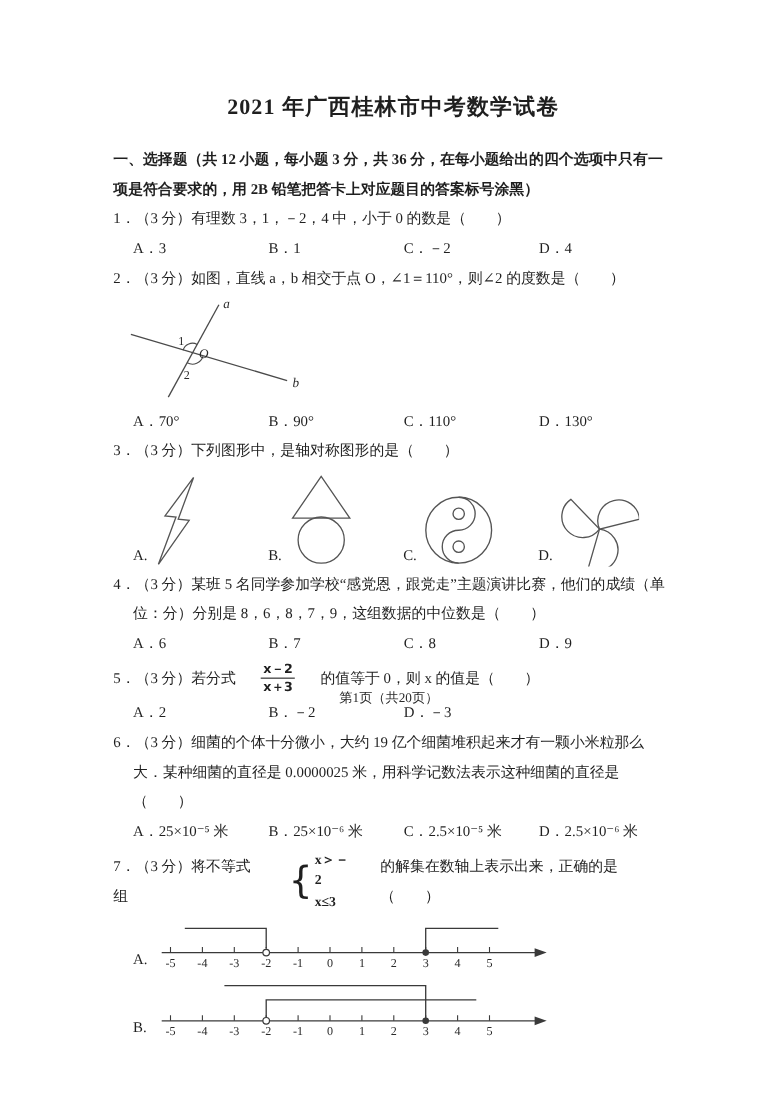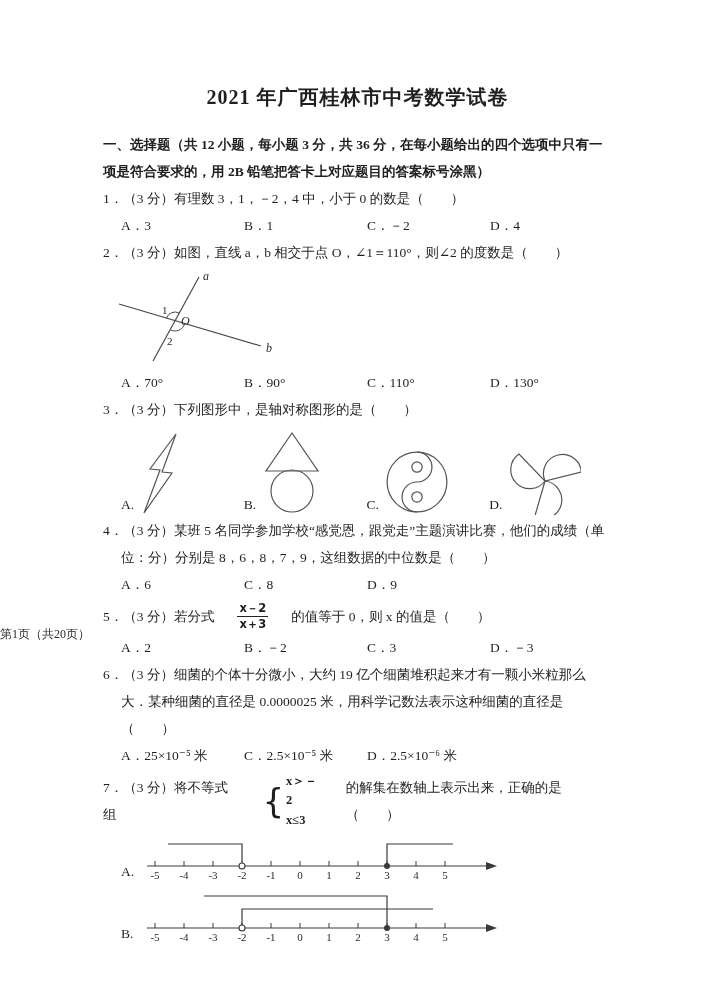--- a/index.html
+++ b/index.html
@@ -22,21 +22,21 @@
   .sys{display:inline-flex;align-items:center;margin:0 3px;}
   .sys .brace{font-size:34px;font-weight:400;line-height:0.9;margin-right:2px;font-family:"DejaVu Sans",sans-serif;}
   .sys .rows{display:inline-flex;flex-direction:column;font-family:Liberation Serif, serif;
              font-weight:bold;font-size:12.5px;line-height:1.55;}
   .fig2{margin:3px 0 0 10px;}
   .figrow{display:flex;padding-left:18px;margin:8px 0 2px 0;}
   .fig-cell{width:123px;display:flex;align-items:flex-end;gap:5px;}
   .fig-label{font-size:13.5px;margin-bottom:2px;}
   .nl-row{display:flex;align-items:flex-end;padding-left:18px;margin-top:4px;}
   .nl-label{font-size:13.5px;width:24px;margin-bottom:4px;}
-  .footer{position:absolute;left:0;bottom:72px;width:707px;font-size:12px;color:#2a2a2a;}
+  .footer{position:absolute;left:0;bottom:72px;width:707px;text-align:center;font-size:12px;color:#2a2a2a;}
   svg{display:block;}
   svg text{font-family:"Liberation Serif","DejaVu Serif",serif;}
   .geo-label{font-style:italic;font-size:12px;fill:#2a2a2a;}
   .num-label{font-size:11px;fill:#2a2a2a;}
 </style>
 </head>
 <body>
 
 <div class="page">
 
@@ -105,42 +105,43 @@
           <path d="M0 0 a19 19 0 1 1 -26 -27 z" transform="rotate(120)"></path>
           <path d="M0 0 a19 19 0 1 1 -26 -27 z" transform="rotate(240)"></path>
         </g>
       </svg>
     </div>
   </div>
 
   <p class="q">4．（3 分）某班 5 名同学参加学校“感党恩，跟党走”主题演讲比赛，他们的成绩（单位：分）分别是 8，6，8，7，9，这组数据的中位数是（　　）</p>
   <div class="opts">
     <span class="opt">A．6</span>
+    <span class="opt">B．7</span>
     <span class="opt">C．8</span>
     <span class="opt">D．9</span>
   </div>
 
   <div class="qline">
     <span>5．（3 分）若分式</span>
     <span class="frac">
       <span class="num">x－2</span>
       <span class="den">x＋3</span>
     </span>
     <span>的值等于 0，则 x 的值是（　　）</span>
   </div>
   <div class="opts">
     <span class="opt">A．2</span>
     <span class="opt">B．－2</span>
-    <span class="opt">C．3</span>
     <span class="opt">D．－3</span>
   </div>
 
   <p class="q">6．（3 分）细菌的个体十分微小，大约 19 亿个细菌堆积起来才有一颗小米粒那么大．某种细菌的直径是 0.0000025 米，用科学记数法表示这种细菌的直径是（　　）</p>
   <div class="opts">
     <span class="opt">A．25×10⁻⁵ 米</span>
+    <span class="opt">B．25×10⁻⁶ 米</span>
     <span class="opt">C．2.5×10⁻⁵ 米</span>
     <span class="opt">D．2.5×10⁻⁶ 米</span>
   </div>
 
   <div class="qline">
     <span>7．（3 分）将不等式组</span>
     <span class="sys">
       <span class="brace">{</span>
       <span class="rows">
         <span>x＞－2</span>

